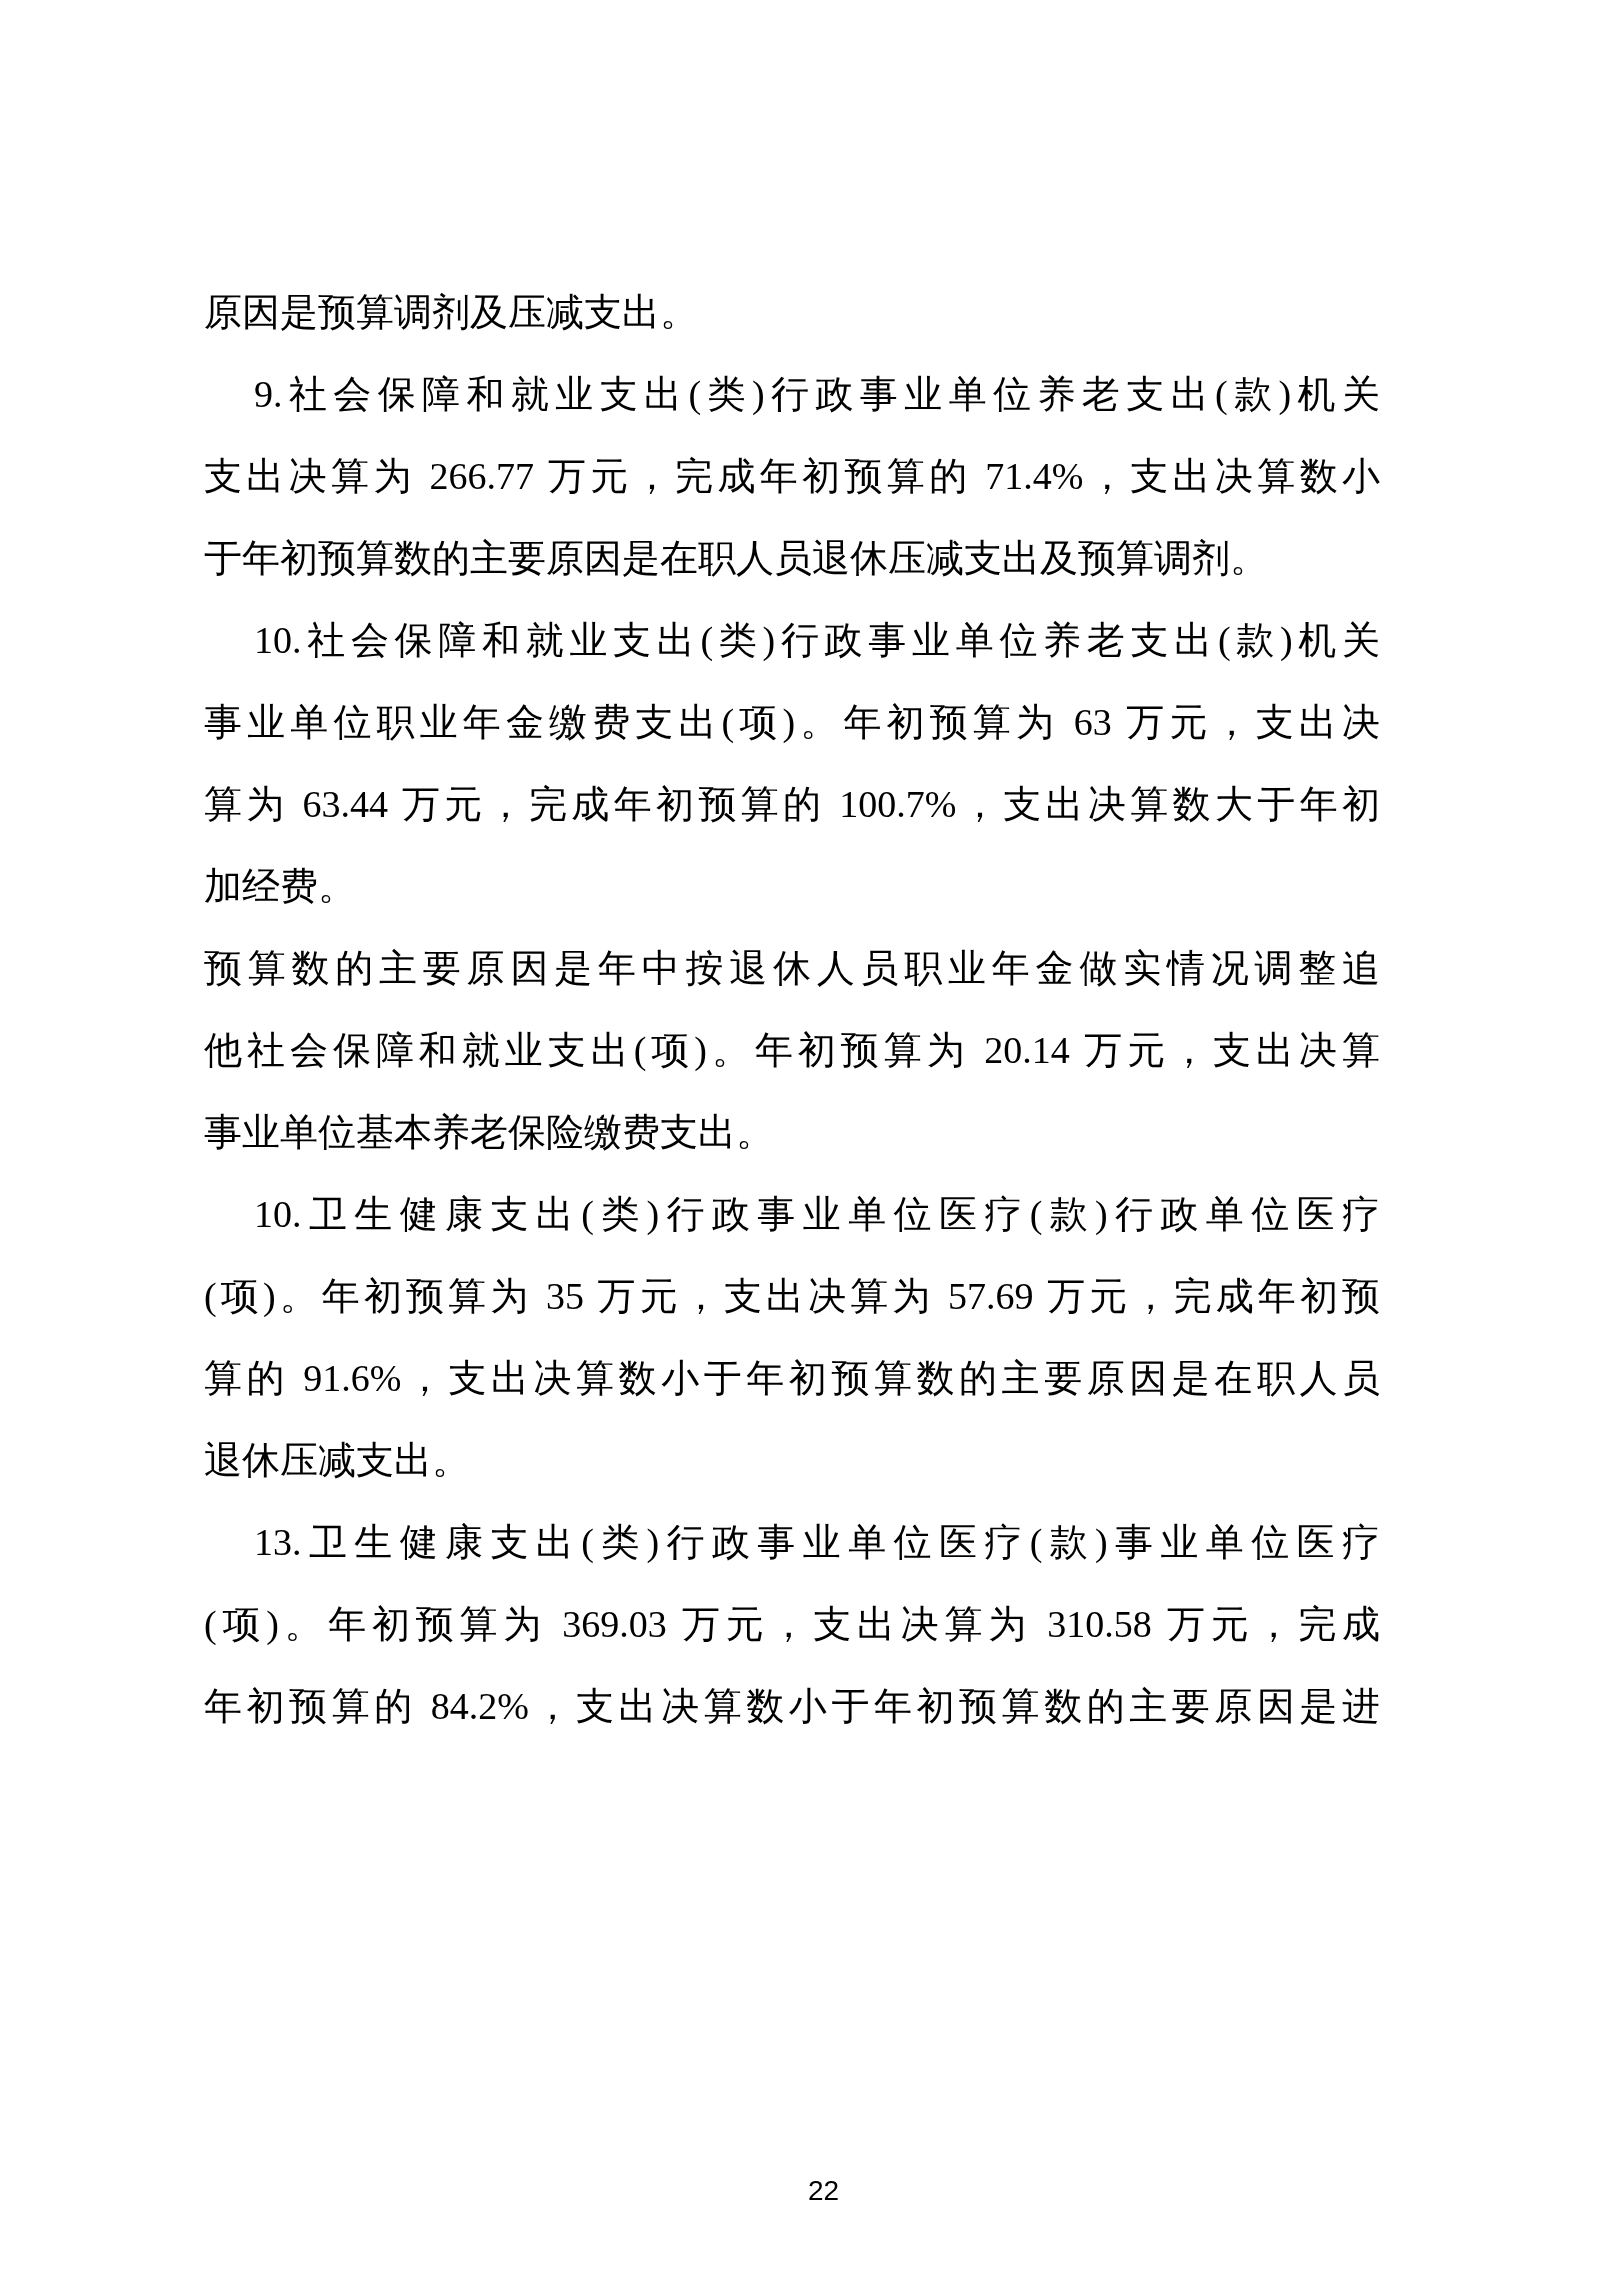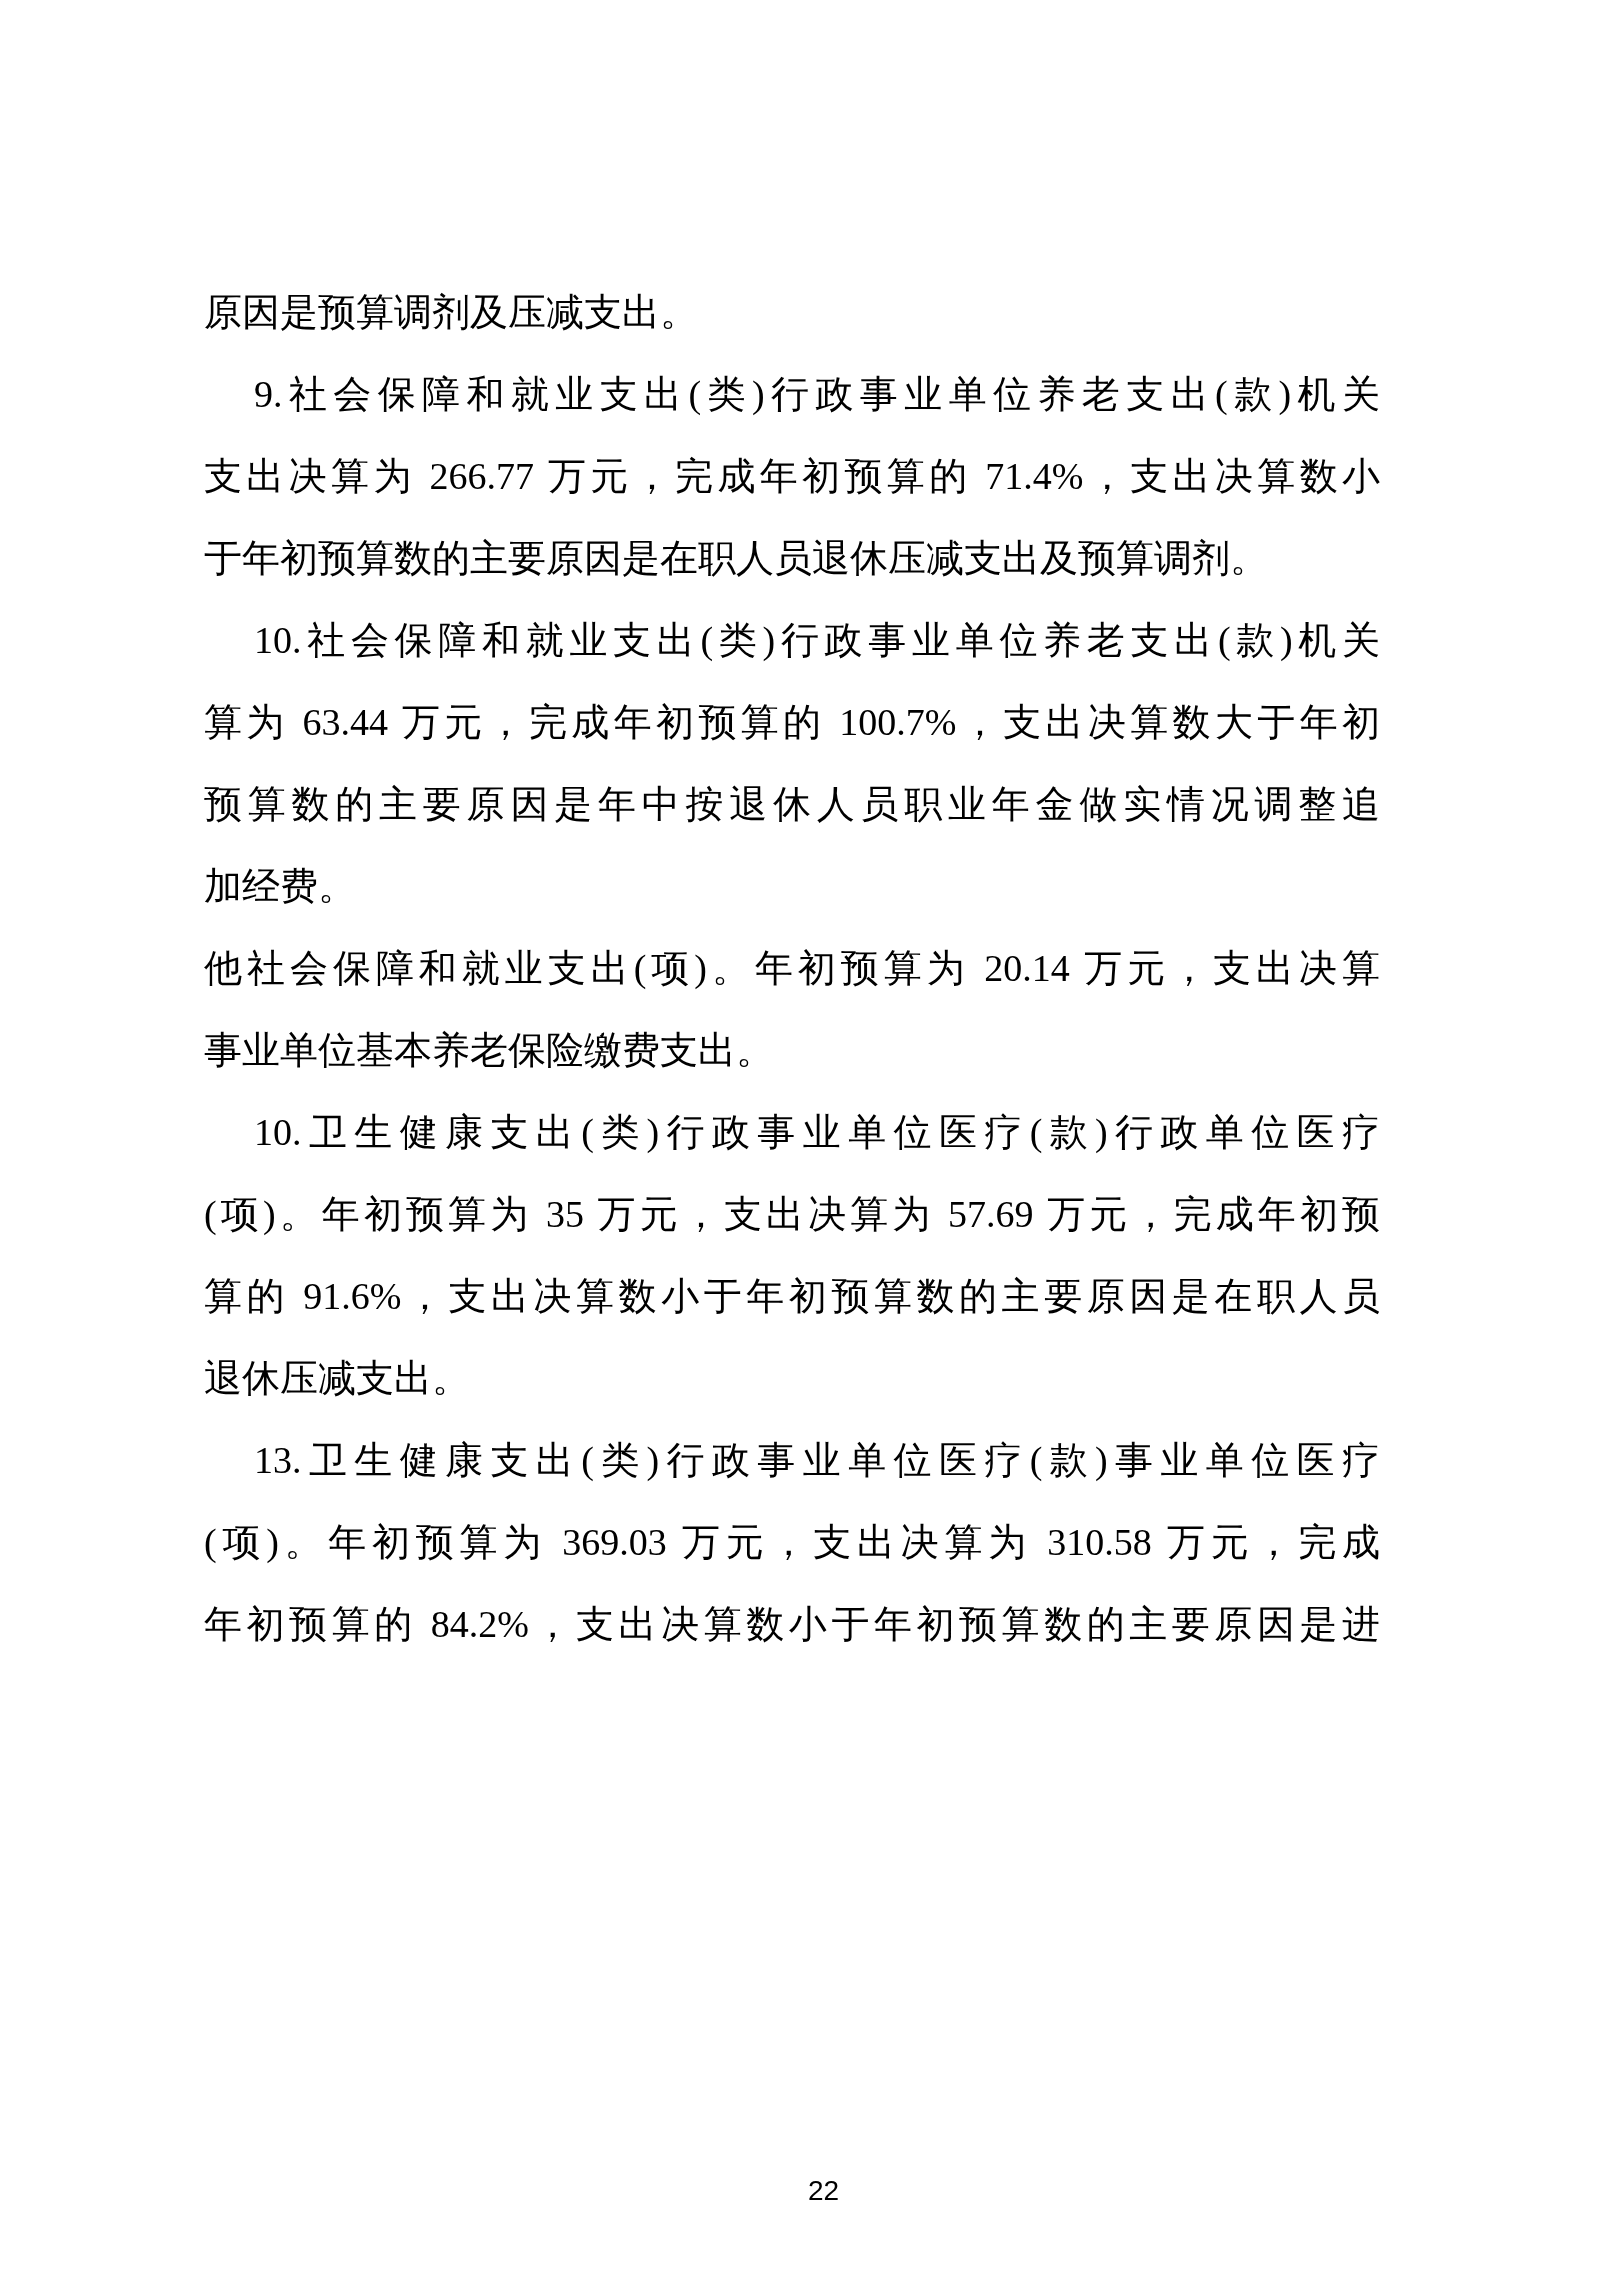--- a/index.html
+++ b/index.html
@@ -54,23 +54,24 @@
 </head>
 <body>
 
 <div class="page">
   <main class="body-text">
     <div class="line end">原因是预算调剂及压减支出。</div>
     <div class="line indent">9.社会保障和就业支出(类)行政事业单位养老支出(款)机关</div>
     <div class="line">支出决算为 266.77 万元，完成年初预算的 71.4%，支出决算数小</div>
     <div class="line end">于年初预算数的主要原因是在职人员退休压减支出及预算调剂。</div>
     <div class="line indent">10.社会保障和就业支出(类)行政事业单位养老支出(款)机关</div>
+    <div class="line">事业单位职业年金缴费支出(项)。年初预算为 63 万元，支出决</div>
     <div class="line">算为 63.44 万元，完成年初预算的 100.7%，支出决算数大于年初</div>
+    <div class="line end">加经费。</div>
     <div class="line">预算数的主要原因是年中按退休人员职业年金做实情况调整追</div>
-    <div class="line end">加经费。</div>
     <div class="line">他社会保障和就业支出(项)。年初预算为 20.14 万元，支出决算</div>
     <div class="line end">事业单位基本养老保险缴费支出。</div>
     <div class="line indent">10.卫生健康支出(类)行政事业单位医疗(款)行政单位医疗</div>
     <div class="line">(项)。年初预算为 35 万元，支出决算为 57.69 万元，完成年初预</div>
     <div class="line">算的 91.6%，支出决算数小于年初预算数的主要原因是在职人员</div>
     <div class="line end">退休压减支出。</div>
     <div class="line indent">13.卫生健康支出(类)行政事业单位医疗(款)事业单位医疗</div>
     <div class="line">(项)。年初预算为 369.03 万元，支出决算为 310.58 万元，完成</div>
     <div class="line">年初预算的 84.2%，支出决算数小于年初预算数的主要原因是进</div>
   </main>

